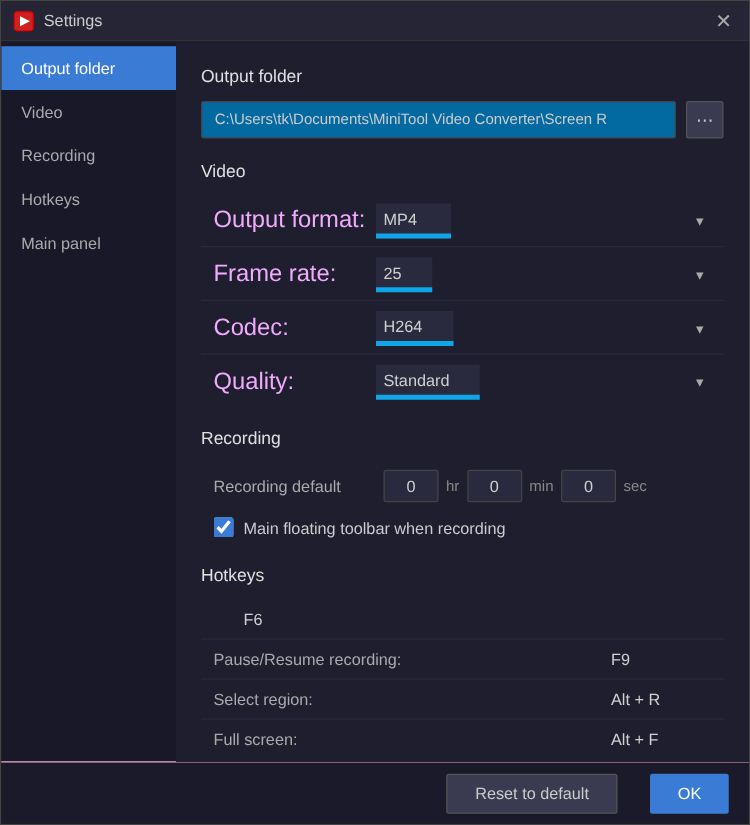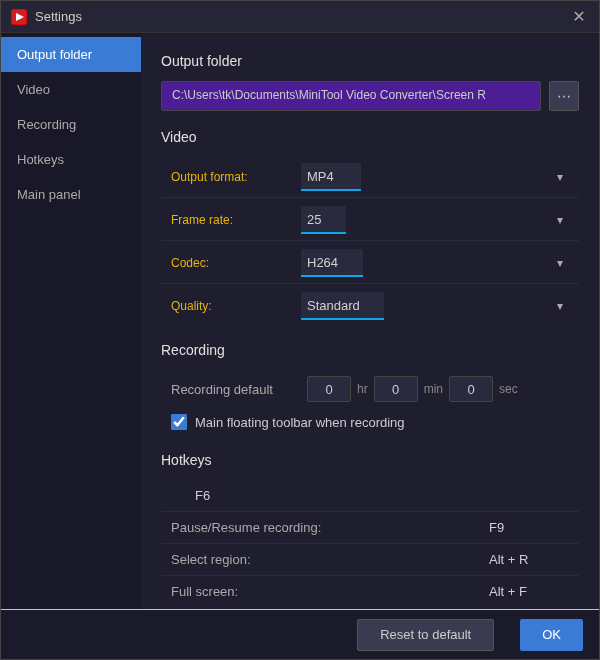--- a/index.html
+++ b/index.html
@@ -103,21 +103,21 @@
     }
     
     .output-folder-row {
       display: flex;
       align-items: center;
       gap: 8px;
       margin-bottom: 18px;
     }
     .folder-path-input {
       flex: 1;
-      background: #4c1d95;
+      background: #0369a1;
       border: 1px solid #444;
       color: #ccc;
       padding: 6px 10px;
       font-size: 12px;
       border-radius: 2px;
       height: 30px;
       white-space: nowrap;
       overflow: hidden;
       text-overflow: ellipsis;
     }
@@ -140,29 +140,29 @@
     .form-row {
       display: flex;
       align-items: center;
       margin-bottom: 2px;
       padding: 6px 10px;
       border-bottom: 1px solid #2a2a3e;
     }
     .form-row:last-child { border-bottom: none; }
     .form-label {
       width: 130px;
-      color: #eab308;
-      font-size: 12px;
+      color: #f0abfc;
+      font-size: 19px;
       flex-shrink: 0;
     }
     .form-select {
       flex: 1;
       background: #2a2a3e;
       border: none;
-      border-bottom: 2px solid #0ea5e9;
+      border-bottom: 4px solid #0ea5e9;
       color: #d0d0d0;
       font-size: 13px;
       padding: 4px 6px;
       appearance: none;
       -webkit-appearance: none;
       cursor: pointer;
       outline: none;
       height: 28px;
       padding-right: 24px;
       position: relative;

